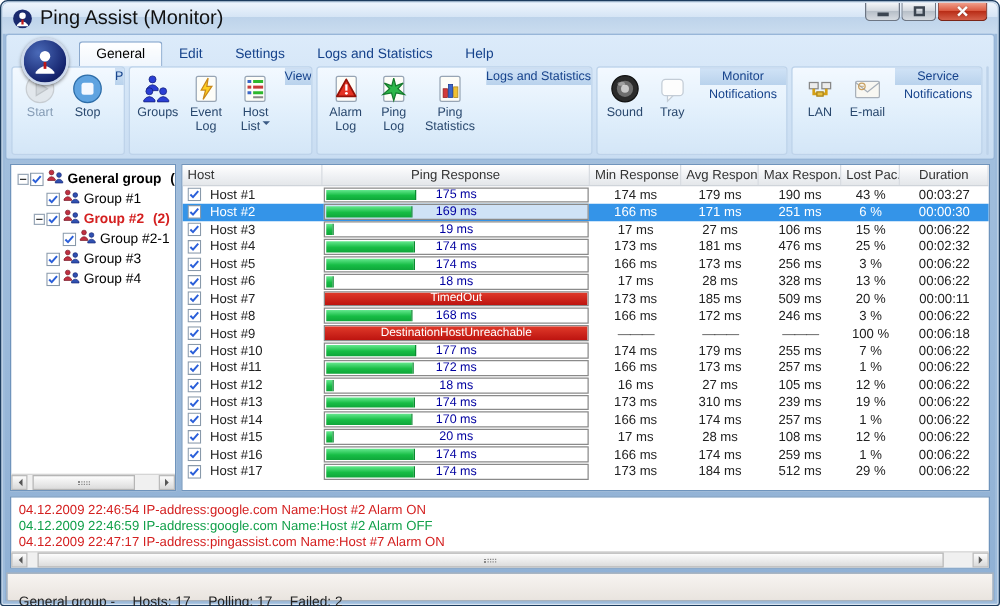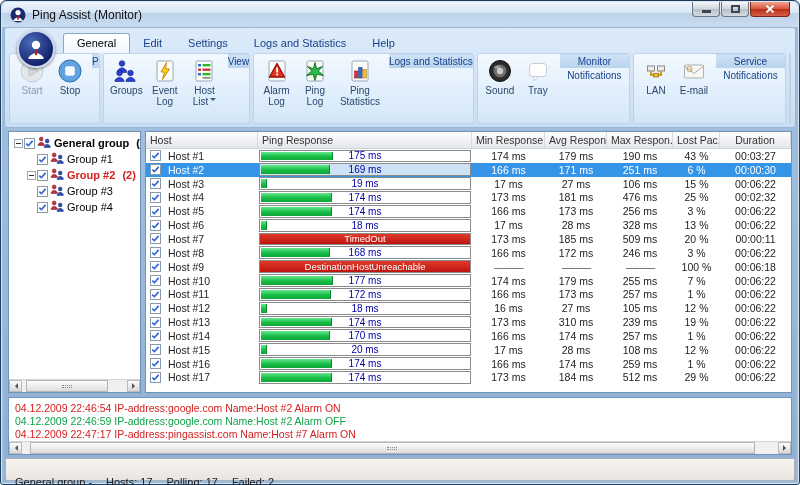--- a/index.html
+++ b/index.html
@@ -9,21 +9,21 @@
             background:linear-gradient(#a7c3e0,#8fb0d4);
             border:1px solid #1d3c5e; border-radius:6px 6px 3px 3px;
             box-shadow: inset 0 0 0 1px rgba(255,255,255,.6), inset 0 0 0 3px #9dbbdb; }
 
   
   .titlebar { position:absolute; top:1px; left:1px; right:1px; height:25px;
               border-radius:5px 5px 0 0; display:flex; align-items:center;
               background:linear-gradient(#eef5fd,#d6e5f5 45%,#bdd3ea 46%,#cadcef);
               padding-left:8px; }
   .appicon { width:16px; height:16px; margin-right:6px; }
-  .title { font-size:12px; color:#111; }
+  .title { font-size:16px; color:#111; }
   .winbtns { position:absolute; top:0; right:8px; display:flex; }
   .wbtn { width:28px; height:15px; border:1px solid #6d7684; border-top:none;
           border-radius:0 0 4px 4px; display:flex; align-items:center; justify-content:center;
           background:linear-gradient(#f5f7f9,#cfd5dc 50%,#b7bfc8 51%,#d6dbe1); margin-left:1px;
           position:relative; cursor:default; }
   .wbtn.close { width:40px; background:linear-gradient(#f2a28d,#d9553c 50%,#b92d17 51%,#d4604a); border-color:#7a2417; }
   .g-min { width:9px; height:3px; background:#3c4document6; background:#3c4652; margin-top:5px; }
   .g-max { width:9px; height:8px; border:2px solid #3c4652; }
   .g-x1,.g-x2 { position:absolute; left:50%; top:50%; width:10px; height:2px; background:#fff;
                 box-shadow:0 0 1px rgba(0,0,0,.4); }
@@ -89,21 +89,21 @@
   .sthumb { position:absolute; top:0; height:12px; background:linear-gradient(#fdfdfd,#dcdcdc);
             border:1px solid #b5b5b5; display:flex; align-items:center; justify-content:center; }
   .sthumb .grip { width:10px; border-top:1px dotted #888; border-bottom:1px dotted #888; height:3px; }
 
   .tablepanel { position:absolute; top:130px; left:144px; right:7px; height:262px;
                 background:#fff; border:1px solid #6f94bc; overflow:hidden; }
   .thead { display:flex; height:17px; background:linear-gradient(#ffffff,#eef0f3 60%,#e4e7ea);
            border-bottom:1px solid #cfd4da; font-size:10.5px; color:#333; }
   .hcell { border-right:1px solid #d8dce1; padding:2px 4px 0; overflow:hidden; white-space:nowrap; }
   .hc0 { flex:0 0 112px; }
-  .hc1 { flex:0 0 214px; }
+  .hc1 { flex:0 0 214px; text-align:center; }
   .hc2 { flex:0 0 73px; } .hc3 { flex:0 0 62px; } .hc4 { flex:0 0 66px; }
   .hc5 { flex:0 0 47px; } .hc6 { flex:1; text-align:center; }
   .trow { display:flex; height:13.85px; align-items:center; font-size:10.5px; color:#222; cursor:pointer; }
   .trow.sel { background:#3494e8; color:#fff; }
   .c-cb { flex:0 0 19px; display:flex; justify-content:center; }
   .c-host { flex:0 0 93px; padding-left:3px; overflow:hidden; white-space:nowrap; }
   .c-ping { flex:0 0 214px; height:100%; padding:0.5px 1px; }
   .pingcell { position:relative; height:100%; border:1px solid #8a8a8a; background:#fff; overflow:hidden; }
   .trow.sel .pingcell { background:#cfe2f6; }
   .pingbar { position:absolute; left:1px; top:1px; bottom:1px;
@@ -378,20 +378,36 @@
           </span>
           <span class="ticon"><svg width="15" height="13" viewBox="0 0 15 13">
               <circle cx="4.2" cy="3" r="1.9" fill="#c03040" stroke="#701020" stroke-width="0.5"></circle>
               <path d="M1.2 8.2 q3 -3.8 6 0 v1.2 h-6z" fill="#c03040" stroke="#701020" stroke-width="0.5"></path>
               <circle cx="10.2" cy="5" r="1.9" fill="#3050b0" stroke="#102070" stroke-width="0.5"></circle>
               <path d="M7.2 10.2 q3 -3.8 6 0 v1.2 h-6z" fill="#3050b0" stroke="#102070" stroke-width="0.5"></path>
             </svg></span>
           <span class="tlabel" style="color: rgb(212, 32, 32); font-weight: bold;">Group #2</span>
           <span class="tlabel" style="color: rgb(212, 32, 32); font-weight: bold;">&nbsp;&nbsp;(2)</span>
         </div>
+        <div class="titem" style="padding-left: 29px;">
+          <span class="texp"></span>
+          <span class="tcb cbx">
+            <svg width="11" height="11" viewBox="0 0 11 11">
+              <rect x="0.5" y="0.5" width="10" height="10" fill="#fff" stroke="#8899aa"></rect>
+              <path d="M2.3 5.6 L4.4 7.7 L8.6 2.9" fill="none" stroke="#2b5fd9" stroke-width="1.6"></path>
+            </svg>
+          </span>
+          <span class="ticon"><svg width="15" height="13" viewBox="0 0 15 13">
+              <circle cx="4.2" cy="3" r="1.9" fill="#c03040" stroke="#701020" stroke-width="0.5"></circle>
+              <path d="M1.2 8.2 q3 -3.8 6 0 v1.2 h-6z" fill="#c03040" stroke="#701020" stroke-width="0.5"></path>
+              <circle cx="10.2" cy="5" r="1.9" fill="#3050b0" stroke="#102070" stroke-width="0.5"></circle>
+              <path d="M7.2 10.2 q3 -3.8 6 0 v1.2 h-6z" fill="#3050b0" stroke="#102070" stroke-width="0.5"></path>
+            </svg></span>
+          <span class="tlabel" style="color: rgb(0, 0, 0);">Group #2-1</span>
+        </div>
         <div class="titem" style="padding-left: 16px;">
           <span class="texp"></span>
           <span class="tcb cbx">
             <svg width="11" height="11" viewBox="0 0 11 11">
               <rect x="0.5" y="0.5" width="10" height="10" fill="#fff" stroke="#8899aa"></rect>
               <path d="M2.3 5.6 L4.4 7.7 L8.6 2.9" fill="none" stroke="#2b5fd9" stroke-width="1.6"></path>
             </svg>
           </span>
           <span class="ticon"><svg width="15" height="13" viewBox="0 0 15 13">
               <circle cx="4.2" cy="3" r="1.9" fill="#c03040" stroke="#701020" stroke-width="0.5"></circle>

